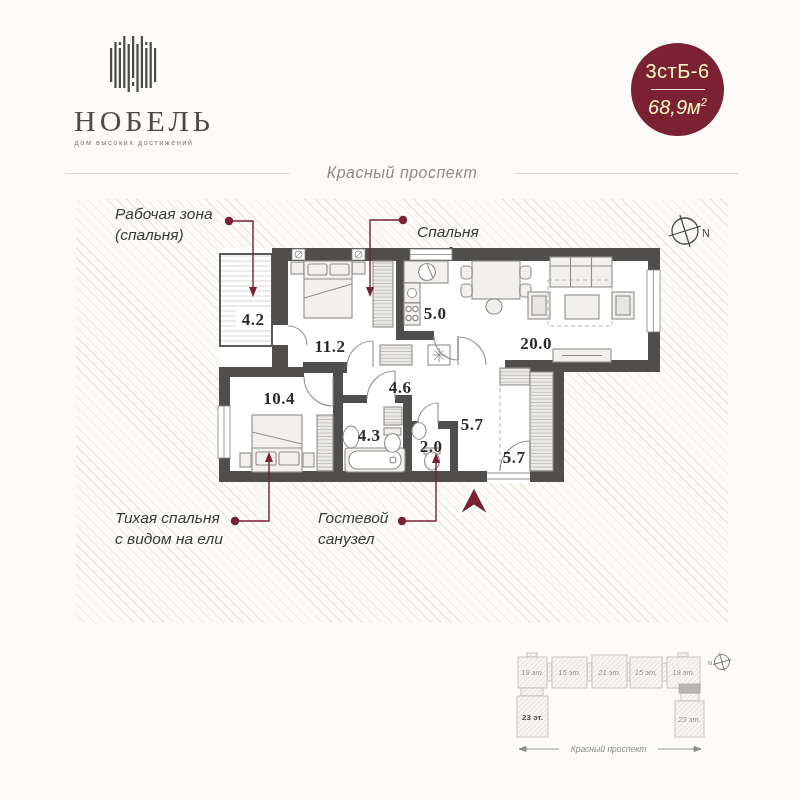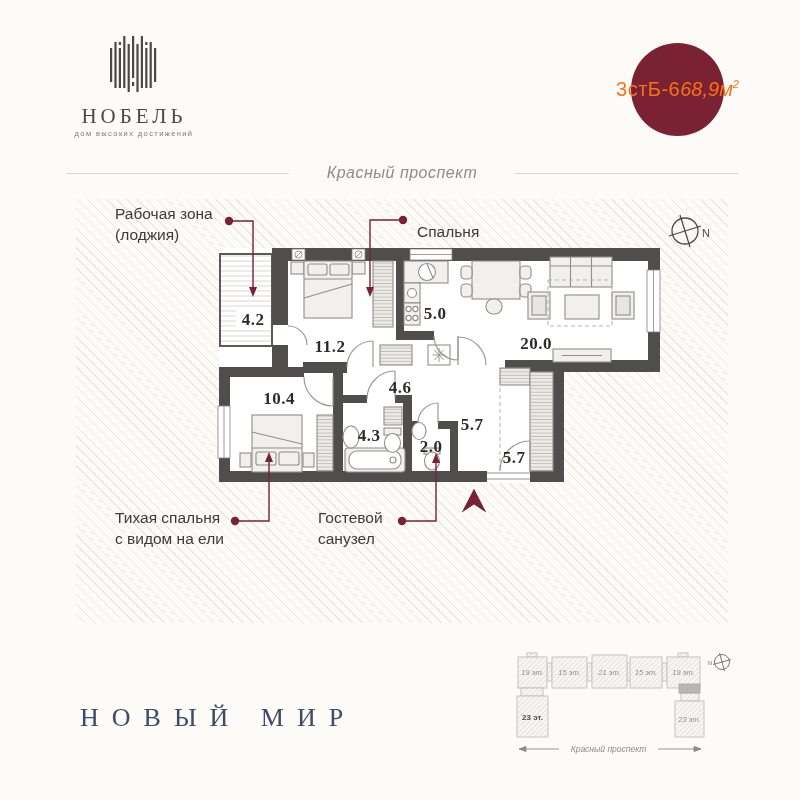--- a/index.html
+++ b/index.html
@@ -8,29 +8,29 @@
     width:800px;height:800px;
     background:#fcfbf8;
     font-family:"Liberation Sans",sans-serif;
     overflow:hidden;
   }
   
   .logo{position:absolute;left:74px;top:36px;width:120px;text-align:center;}
   .logo .brand-name{
     margin-top:6px;
     font-family:"Liberation Serif","DejaVu Serif",serif;
-    font-size:21px;letter-spacing:4px;color:#4b4a45;
+    font-size:30px;letter-spacing:4px;color:#4b4a45;
   }
   .logo .brand-tagline{
     font-size:7.5px;letter-spacing:1.4px;color:#7d7b74;
   }
   .badge{
     position:absolute;left:631px;top:43px;width:93px;height:93px;border-radius:50%;
-    background:#7a2134;color:#f97316;
-    display:flex;flex-direction:row;align-items:center;justify-content:center;
+    background:#7a2134;color:#fef9c3;
+    display:flex;flex-direction:column;align-items:center;justify-content:center;
   }
   .badge .unit{font-size:20px;letter-spacing:.5px;}
   .badge .divider{width:54px;height:1px;background:rgba(255,255,255,.85);margin:6px 0;}
   .badge .area{font-size:20px;font-style:italic;}
   .badge sup{font-size:11px;}
   
   .street-row{
     position:absolute;left:66px;top:163px;width:672px;height:20px;
     display:flex;align-items:center;
   }
@@ -38,21 +38,21 @@
   .street-row .street-text{
     margin:0 38px;font-style:italic;font-size:16px;color:#8f8d8a;letter-spacing:.5px;white-space:nowrap;
   }
   
   .hatch-band{
     position:absolute;left:76px;top:199px;width:652px;height:424px;
     background:repeating-linear-gradient(45deg,rgba(0,0,0,0) 0 6px,#eae8e3 6px 7px);
   }
   
   .ann{
-    position:absolute;font-size:15.5px;line-height:21px;color:#3b3b3b;
+    position:absolute;font-style:italic;font-size:15.5px;line-height:21px;color:#3b3b3b;
     white-space:nowrap;
   }
   
   .plan-svg{position:absolute;left:60px;top:195px;}
   .site-svg{position:absolute;left:495px;top:641px;}
   
   .developer{
     position:absolute;left:80px;top:703px;
     font-family:"Liberation Serif","DejaVu Serif",serif;
     font-size:26px;letter-spacing:13px;color:#3d4b66;white-space:nowrap;
@@ -101,21 +101,21 @@
   <div class="street-row">
     <div class="rule"></div>
     <div class="street-text">Красный проспект</div>
     <div class="rule"></div>
   </div>
 
   <div class="hatch-band"></div>
 
   <div class="ann" style="left:115px;top:203px;">
     <div>Рабочая зона</div>
-    <div>(лоджия)</div>
+    <div>(спальня)</div>
   </div>
   <div class="ann" style="left:417px;top:205px;margin-top:16px;">
     <div>Спальня</div>
     <div>с лоджия</div>
   </div>
   <div class="ann" style="left:318px;top:507px;">
     <div>Гостевой</div>
     <div>санузел</div>
   </div>
   <div class="ann" style="left:115px;top:507px;">
@@ -306,21 +306,20 @@
     <path d="M474 487 L488.5 515 L474 505.5 L459.5 515 Z" fill="#7a2134" stroke="#ffffff" stroke-width="1.6"></path>
 
     <g stroke="#4a4a4a" stroke-width="1.3" fill="none">
       <circle cx="685" cy="231" r="13"></circle>
       <line x1="669" y1="236" x2="701" y2="226"></line>
       <line x1="680" y1="215" x2="690" y2="247"></line>
     </g>
     <text x="702" y="237" font-size="11" fill="#4a4a4a">N</text>
   </svg>
 
-  <div class="developer">НОВЫЙ МИР</div>
 
   <svg class="site-svg" width="252" height="124" viewBox="0 0 252 124">
     <defs>
       <pattern id="sb" width="5" height="5" patternUnits="userSpaceOnUse">
         <rect width="5" height="5" fill="#f7f5f1"></rect>
         <path d="M0 5 L5 0" stroke="#e3e0db" stroke-width="1" fill="none"></path>
       </pattern>
     </defs>
     <g fill="url(#sb)" stroke="#c6c4bf" stroke-width="1">
       <rect x="32" y="12" width="10" height="4"></rect>

